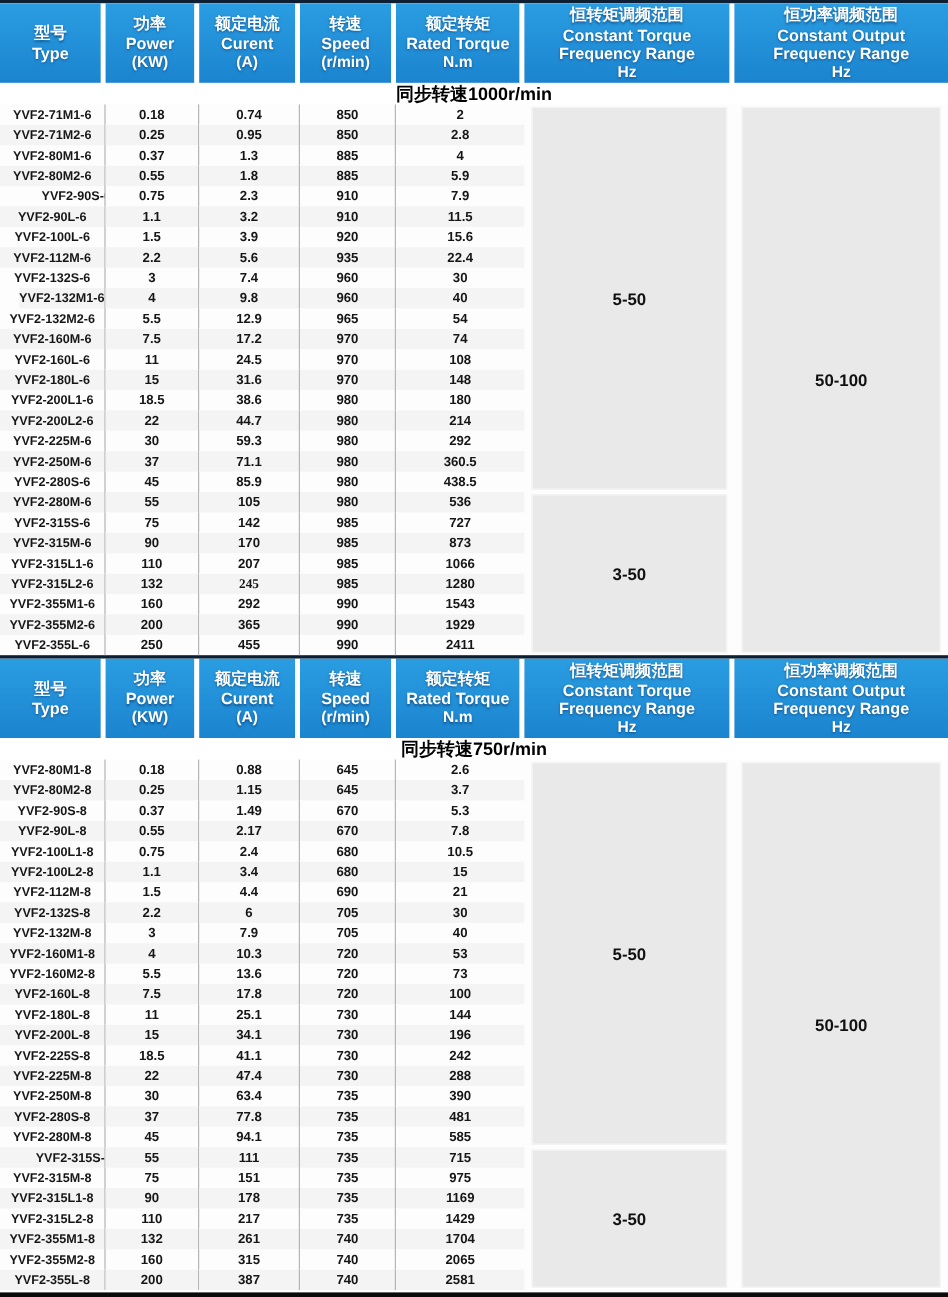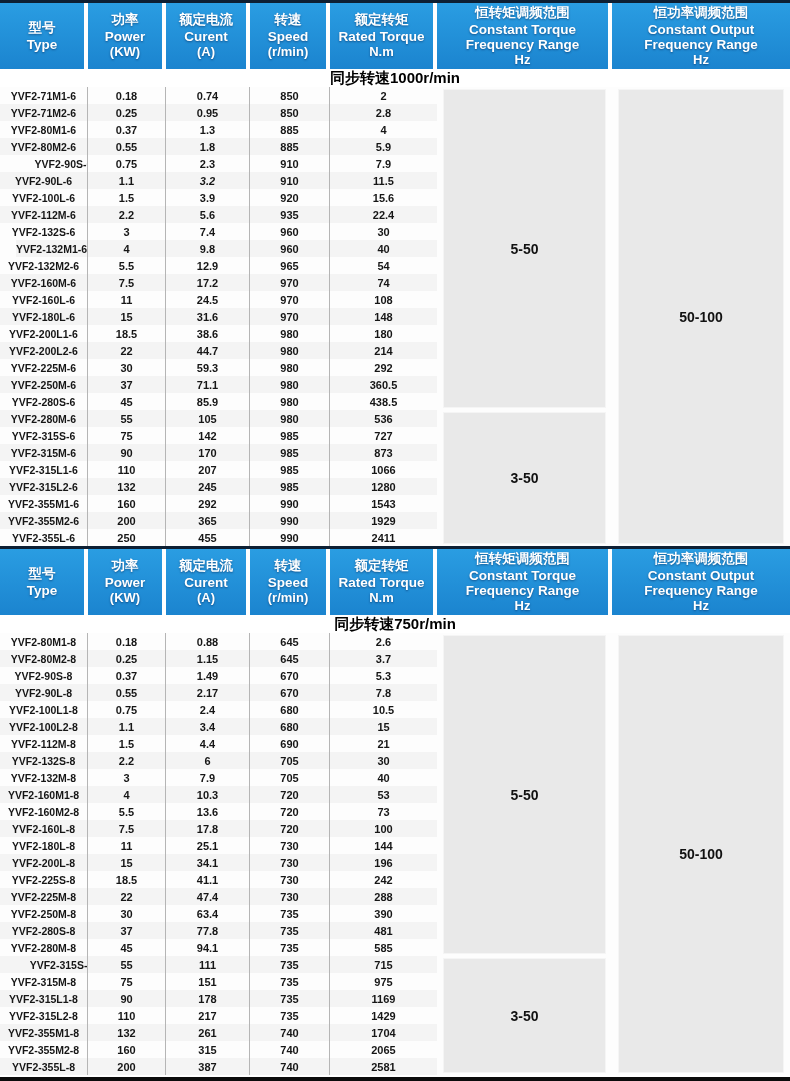--- a/index.html
+++ b/index.html
@@ -119,21 +119,21 @@
         <div class="cell vline alt" style="grid-area: 4 / 3;">1.8</div>
         <div class="cell vline alt" style="grid-area: 4 / 4;">885</div>
         <div class="cell alt" style="grid-area: 4 / 5;">5.9</div>
         <div class="cell type vline" style="grid-area: 5 / 1; padding-left: 40px;">YVF2-90S-6</div>
         <div class="cell vline" style="grid-area: 5 / 2;">0.75</div>
         <div class="cell vline" style="grid-area: 5 / 3;">2.3</div>
         <div class="cell vline" style="grid-area: 5 / 4;">910</div>
         <div class="cell" style="grid-area: 5 / 5;">7.9</div>
         <div class="cell type vline alt" style="grid-area: 6 / 1;">YVF2-90L-6</div>
         <div class="cell vline alt" style="grid-area: 6 / 2;">1.1</div>
-        <div class="cell vline alt" style="grid-area: 6 / 3; font-style: italic;">3.2</div>
+        <div class="cell vline alt" style="grid-area: 6 / 3;">3.2</div>
         <div class="cell vline alt" style="grid-area: 6 / 4;">910</div>
         <div class="cell alt" style="grid-area: 6 / 5;">11.5</div>
         <div class="cell type vline" style="grid-area: 7 / 1;">YVF2-100L-6</div>
         <div class="cell vline" style="grid-area: 7 / 2;">1.5</div>
         <div class="cell vline" style="grid-area: 7 / 3;">3.9</div>
         <div class="cell vline" style="grid-area: 7 / 4;">920</div>
         <div class="cell" style="grid-area: 7 / 5;">15.6</div>
         <div class="cell type vline alt" style="grid-area: 8 / 1;">YVF2-112M-6</div>
         <div class="cell vline alt" style="grid-area: 8 / 2;">2.2</div>
         <div class="cell vline alt" style="grid-area: 8 / 3;">5.6</div>
@@ -209,21 +209,21 @@
         <div class="cell vline alt" style="grid-area: 22 / 3;">170</div>
         <div class="cell vline alt" style="grid-area: 22 / 4;">985</div>
         <div class="cell alt" style="grid-area: 22 / 5;">873</div>
         <div class="cell type vline" style="grid-area: 23 / 1;">YVF2-315L1-6</div>
         <div class="cell vline" style="grid-area: 23 / 2;">110</div>
         <div class="cell vline" style="grid-area: 23 / 3;">207</div>
         <div class="cell vline" style="grid-area: 23 / 4;">985</div>
         <div class="cell" style="grid-area: 23 / 5;">1066</div>
         <div class="cell type vline alt" style="grid-area: 24 / 1;">YVF2-315L2-6</div>
         <div class="cell vline alt" style="grid-area: 24 / 2;">132</div>
-        <div class="cell vline alt" style="grid-area: 24 / 3;">245</div>
+        <div class="cell vline alt" style="grid-area: 24 / 3; font-family: Liberation Serif, serif;">245</div>
         <div class="cell vline alt" style="grid-area: 24 / 4;">985</div>
         <div class="cell alt" style="grid-area: 24 / 5;">1280</div>
         <div class="cell type vline" style="grid-area: 25 / 1;">YVF2-355M1-6</div>
         <div class="cell vline" style="grid-area: 25 / 2;">160</div>
         <div class="cell vline" style="grid-area: 25 / 3;">292</div>
         <div class="cell vline" style="grid-area: 25 / 4;">990</div>
         <div class="cell" style="grid-area: 25 / 5;">1543</div>
         <div class="cell type vline alt" style="grid-area: 26 / 1;">YVF2-355M2-6</div>
         <div class="cell vline alt" style="grid-area: 26 / 2;">200</div>
         <div class="cell vline alt" style="grid-area: 26 / 3;">365</div>

